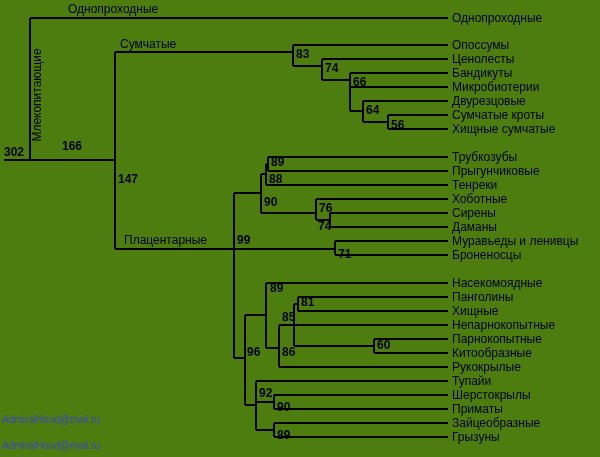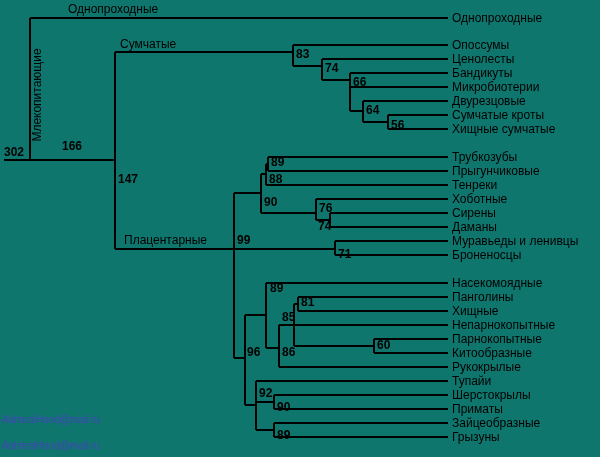--- a/index.html
+++ b/index.html
@@ -1,16 +1,16 @@
 <!DOCTYPE html>
 <html><head>
 <meta charset="utf-8">
 <style>
   html,body{margin:0;padding:0;background:#ffffff;}
-  .figure{position:relative;width:600px;height:457px;background:#0f766e;font-family:"Liberation Sans",sans-serif;overflow:hidden;}
+  .figure{position:relative;width:600px;height:457px;background:#4d7c0f;font-family:"Liberation Sans",sans-serif;overflow:hidden;}
   svg{display:block;}
   svg text{font-family:"Liberation Sans",sans-serif;}
   .leaf-label{font-size:12px;}
   .clade-label{font-size:12px;}
   .node-num{font-size:12px;font-weight:bold;}
   .watermark{font-size:10px;}
 </style>
 </head>
 <body>
 

